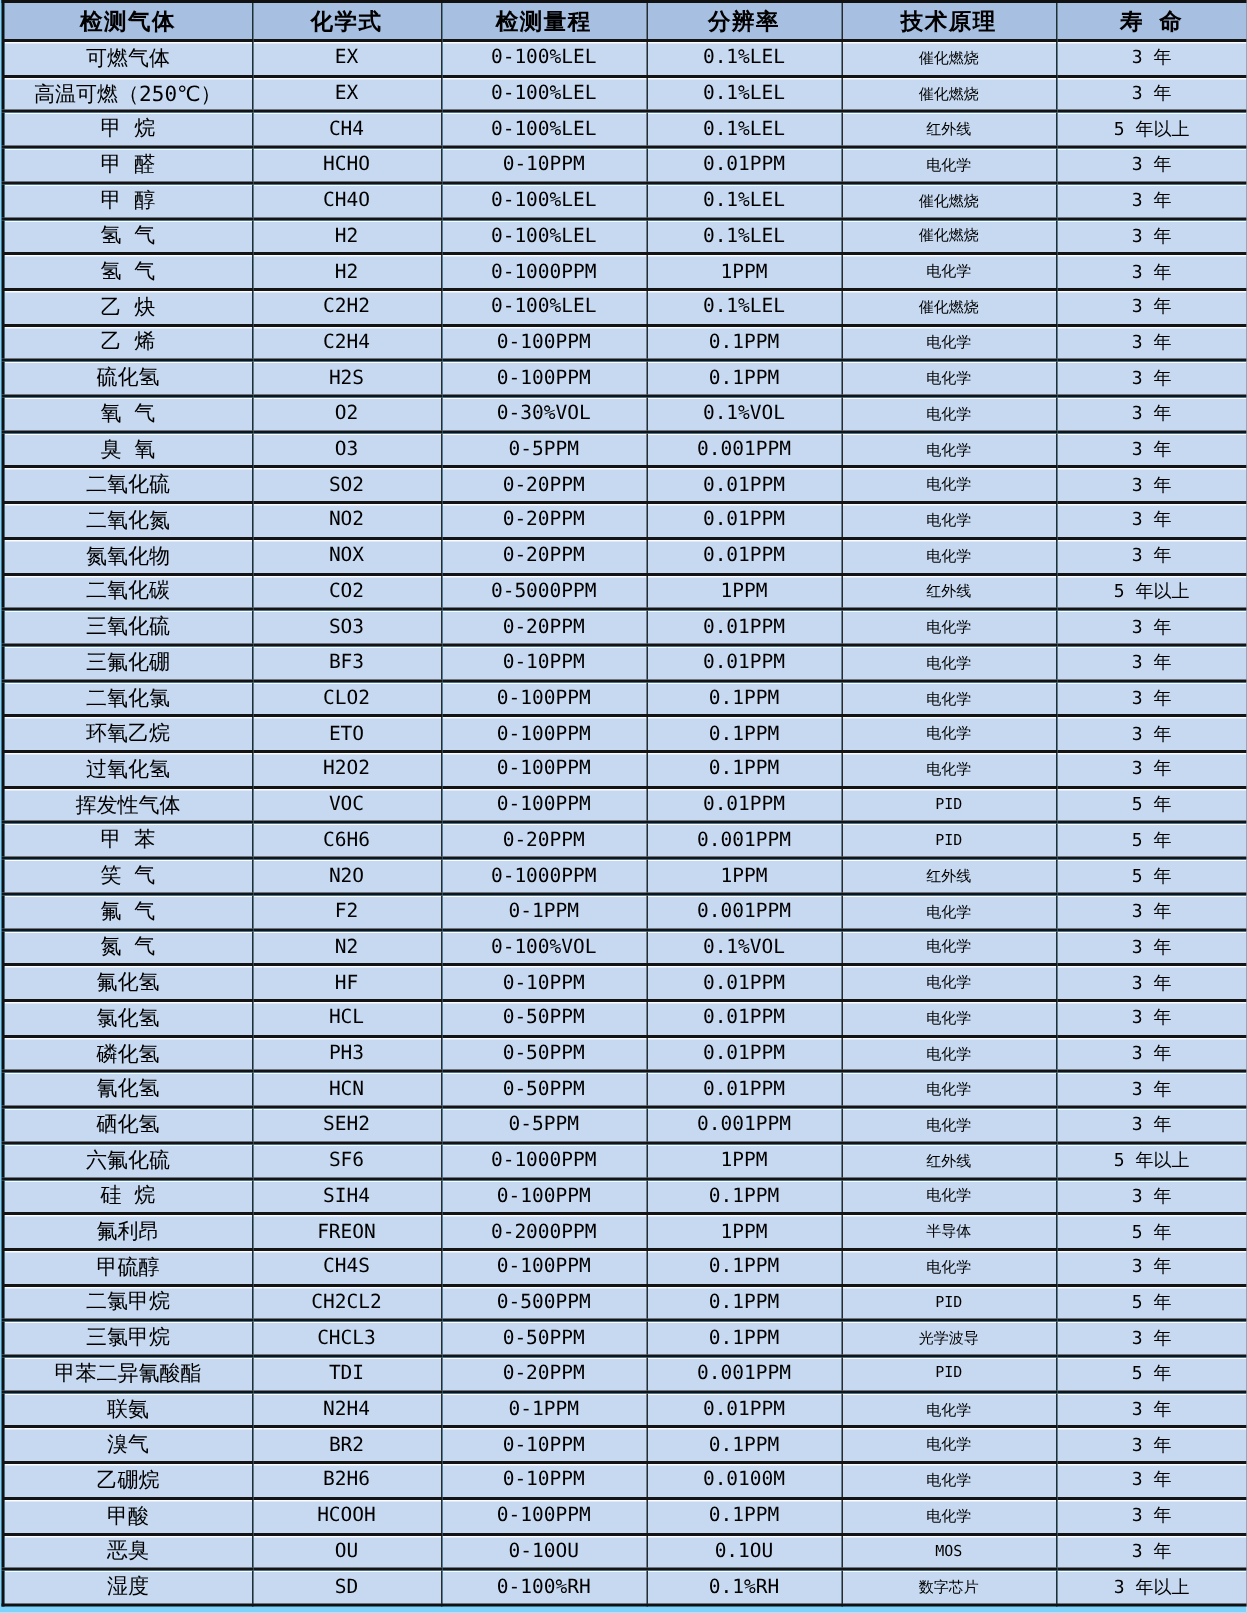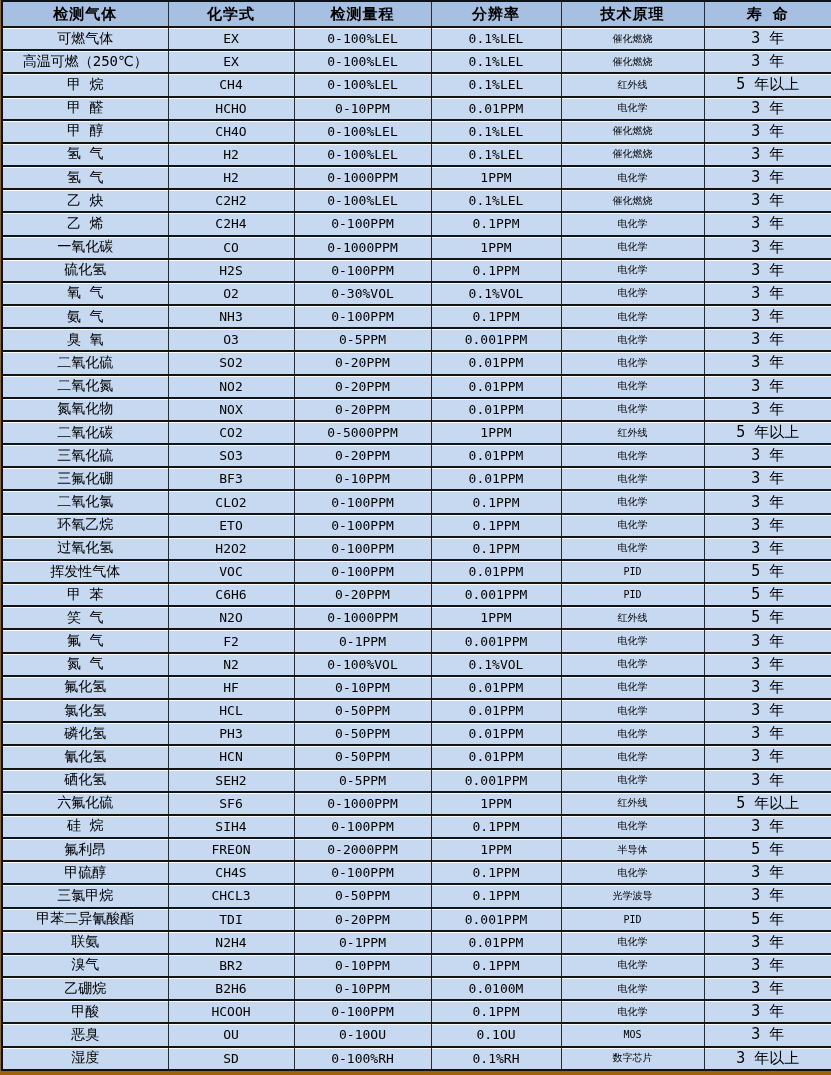--- a/index.html
+++ b/index.html
@@ -4,21 +4,21 @@
 <style>
   html, body {
     margin: 0;
     padding: 0;
     background: #ffffff;
     width: 831px;
   }
   .page {
     width: 831px;
     height: 1075px;
-    background: #a16207;
+    background: #7dd3fc;
     box-sizing: border-box;
     padding: 0 0 20px 1px;
     font-family: "DejaVu Sans Mono", "DejaVu Sans", "Liberation Sans", sans-serif;
   }
   table.spec {
     width: 830px;
     height: 1071px;
     border-collapse: collapse;
     table-layout: fixed;
     border: 2px solid #111111;
@@ -44,21 +44,21 @@
     box-shadow: none;
     letter-spacing: 1px;
   }
   table.spec tbody td {
     background: #c6d9f1;
     font-size: 13px;
     height: 19px;
   }
   table.spec tbody td.c0 { font-size: 14px; }
   table.spec tbody td.c4 { font-size: 10px; }
-  table.spec tbody td.c5 { font-size: 15px; }
+  table.spec tbody td.c5 { font-size: 12px; }
 </style>
 </head>
 <body>
 
 <div class="page">
   <table class="spec">
     <colgroup>
       <col style="width:166px">
       <col style="width:126px">
       <col style="width:137px">
@@ -143,48 +143,32 @@
         </tr>
         <tr>
           <td class="c0">乙 烯</td>
           <td class="c1">C2H4</td>
           <td class="c2">0-100PPM</td>
           <td class="c3">0.1PPM</td>
           <td class="c4">电化学</td>
           <td class="c5">3 年</td>
         </tr>
         <tr>
-          <td class="c0">一氧化碳</td>
-          <td class="c1">CO</td>
-          <td class="c2">0-1000PPM</td>
-          <td class="c3">1PPM</td>
-          <td class="c4">电化学</td>
-          <td class="c5">3 年</td>
-        </tr>
-        <tr>
           <td class="c0">硫化氢</td>
           <td class="c1">H2S</td>
           <td class="c2">0-100PPM</td>
           <td class="c3">0.1PPM</td>
           <td class="c4">电化学</td>
           <td class="c5">3 年</td>
         </tr>
         <tr>
           <td class="c0">氧 气</td>
           <td class="c1">O2</td>
           <td class="c2">0-30%VOL</td>
           <td class="c3">0.1%VOL</td>
-          <td class="c4">电化学</td>
-          <td class="c5">3 年</td>
-        </tr>
-        <tr>
-          <td class="c0">氨 气</td>
-          <td class="c1">NH3</td>
-          <td class="c2">0-100PPM</td>
-          <td class="c3">0.1PPM</td>
           <td class="c4">电化学</td>
           <td class="c5">3 年</td>
         </tr>
         <tr>
           <td class="c0">臭 氧</td>
           <td class="c1">O3</td>
           <td class="c2">0-5PPM</td>
           <td class="c3">0.001PPM</td>
           <td class="c4">电化学</td>
           <td class="c5">3 年</td>
@@ -367,20 +351,28 @@
         </tr>
         <tr>
           <td class="c0">甲硫醇</td>
           <td class="c1">CH4S</td>
           <td class="c2">0-100PPM</td>
           <td class="c3">0.1PPM</td>
           <td class="c4">电化学</td>
           <td class="c5">3 年</td>
         </tr>
         <tr>
+          <td class="c0">二氯甲烷</td>
+          <td class="c1">CH2CL2</td>
+          <td class="c2">0-500PPM</td>
+          <td class="c3">0.1PPM</td>
+          <td class="c4">PID</td>
+          <td class="c5">5 年</td>
+        </tr>
+        <tr>
           <td class="c0">三氯甲烷</td>
           <td class="c1">CHCL3</td>
           <td class="c2">0-50PPM</td>
           <td class="c3">0.1PPM</td>
           <td class="c4">光学波导</td>
           <td class="c5">3 年</td>
         </tr>
         <tr>
           <td class="c0">甲苯二异氰酸酯</td>
           <td class="c1">TDI</td>

